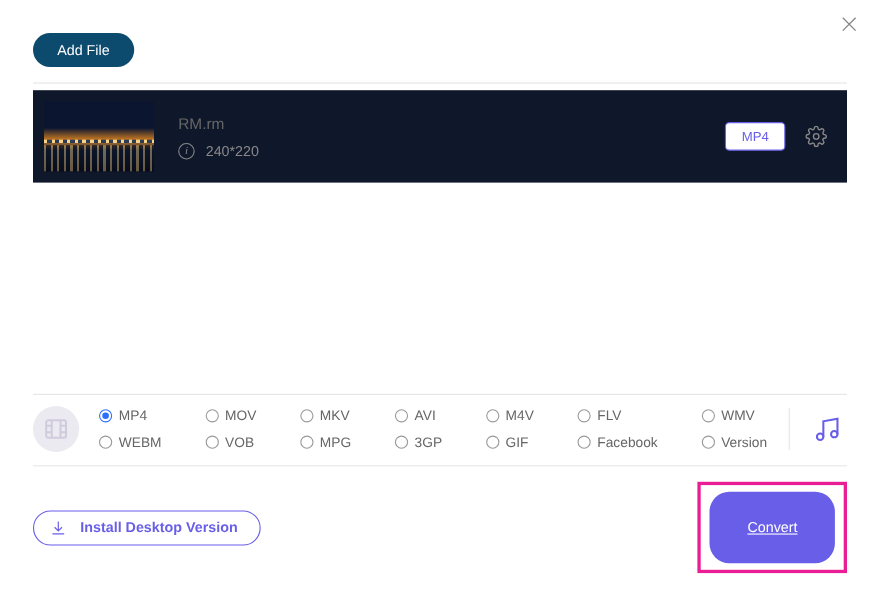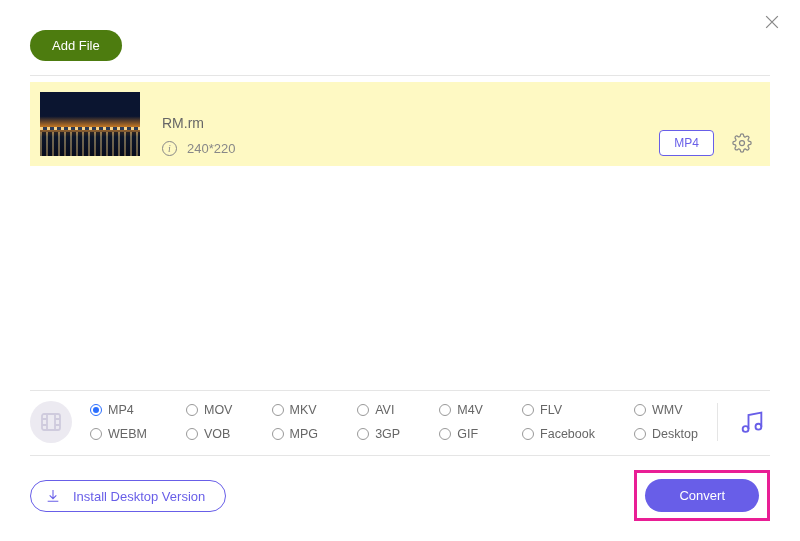--- a/index.html
+++ b/index.html
@@ -18,38 +18,38 @@
     width: 20px;
     height: 20px;
     cursor: pointer;
     color: #888;
   }
   .close-btn svg { width: 100%; height: 100%; }
   .header {
     padding: 30px 30px 14px 30px;
   }
   .add-file-btn {
-    background: #4d7c0f;
+    background: #0c4a6e;
     color: #fff;
     border: none;
     border-radius: 18px;
     padding: 8px 22px;
     font-size: 13px;
     cursor: pointer;
   }
   .divider {
     height: 1px;
     background: #e5e5e5;
     margin: 0 30px;
   }
   .file-row {
     margin: 6px 30px 0 30px;
-    background: #fef9c3;
-    display: flex;
-    align-items: flex-end;
+    background: #0f172a;
+    display: flex;
+    align-items: center;
     padding: 10px 18px 10px 10px;
   }
   .thumb {
     width: 100px;
     height: 64px;
     background: linear-gradient(180deg, #0b1530 0%, #0b1530 38%, #c97a22 55%, #1a2a44 70%, #0a0f1f 100%);
     position: relative;
     overflow: hidden;
   }
   .thumb::before {
@@ -203,37 +203,39 @@
   }
   .install-btn {
     border: 1px solid #685ee8;
     color: #685ee8;
     background: #fff;
     border-radius: 18px;
     padding: 7px 20px 7px 14px;
     font-size: 13px;
     cursor: pointer;
     display: flex;
-    align-items: flex-end;
+    align-items: flex-start;
     gap: 12px;
+    font-weight: bold;
   }
   .dl-icon { width: 16px; height: 16px; }
   .dl-icon svg { width: 100%; height: 100%; display: block; }
   .convert-wrap {
     border: 3px solid #e91e95;
     padding: 6px 8px;
   }
   .convert-btn {
     background: #685ee8;
     color: #fff;
     border: none;
     border-radius: 18px;
-    padding: 9px 34px;
+    padding: 25px 34px;
     font-size: 13px;
     cursor: pointer;
+    text-decoration: underline;
   }
 </style>
 </head>
 <body>
 
 <div class="close-btn">
   <svg viewBox="0 0 24 24" stroke="currentColor" stroke-width="1.5" fill="none">
       <path d="M5 5l14 14M19 5L5 19"></path>
     </svg>
 </div>
@@ -320,21 +322,21 @@
         <div class="fmt">
           <span class="radio"></span>
           <span>GIF</span>
         </div>
         <div class="fmt">
           <span class="radio"></span>
           <span>Facebook</span>
         </div>
         <div class="fmt">
           <span class="radio"></span>
-          <span>Desktop</span>
+          <span>Version</span>
         </div>
       </div>
     <div class="vsep"></div>
     <div class="music-icon">
       <svg viewBox="0 0 24 24" fill="none" stroke="currentColor" stroke-width="1.6">
         <path d="M9 18V6l11-2v12"></path>
         <circle cx="6.5" cy="18" r="2.5"></circle>
         <circle cx="17.5" cy="16" r="2.5"></circle>
       </svg>
     </div>

